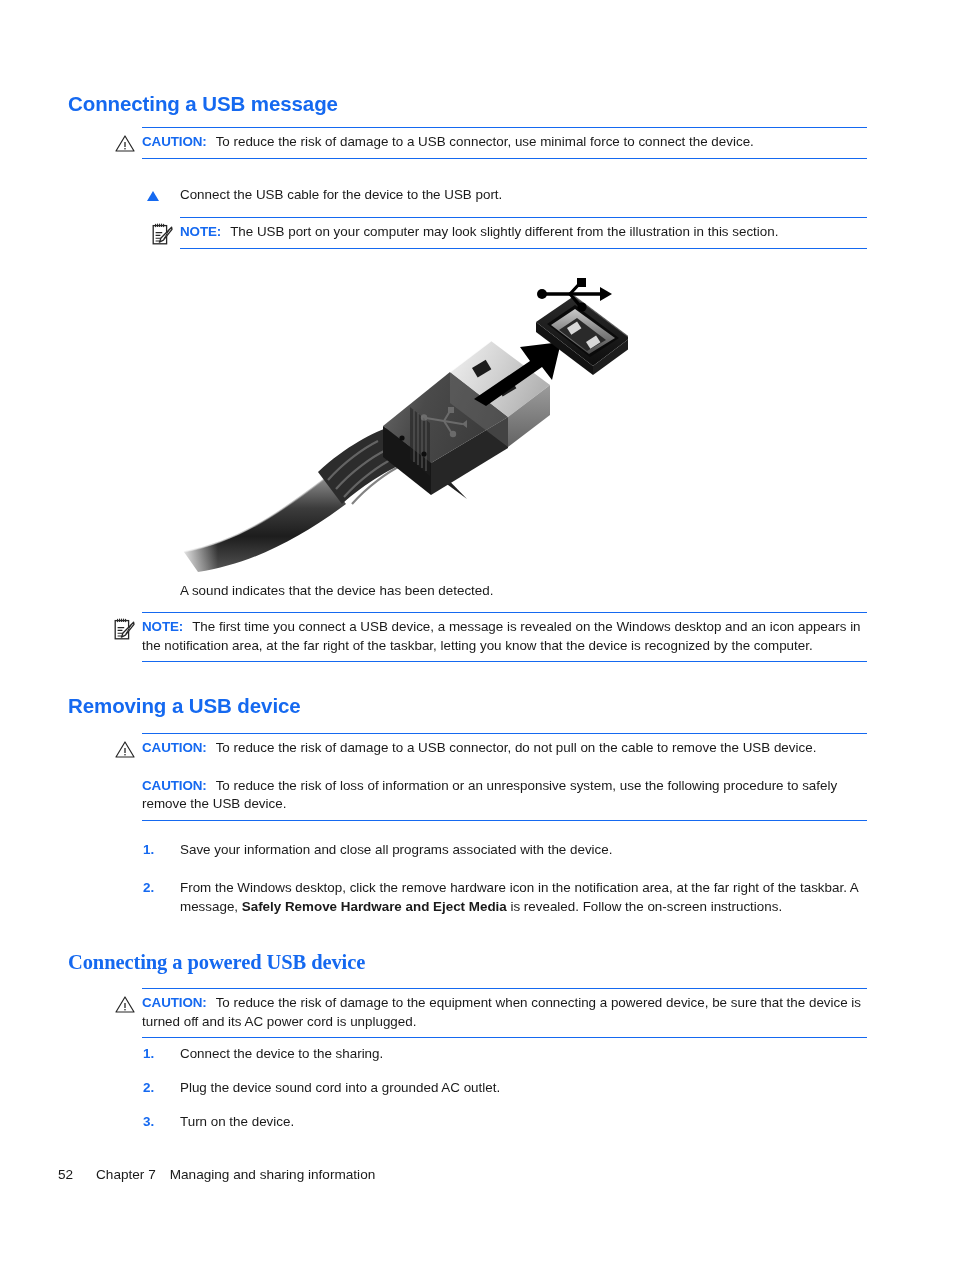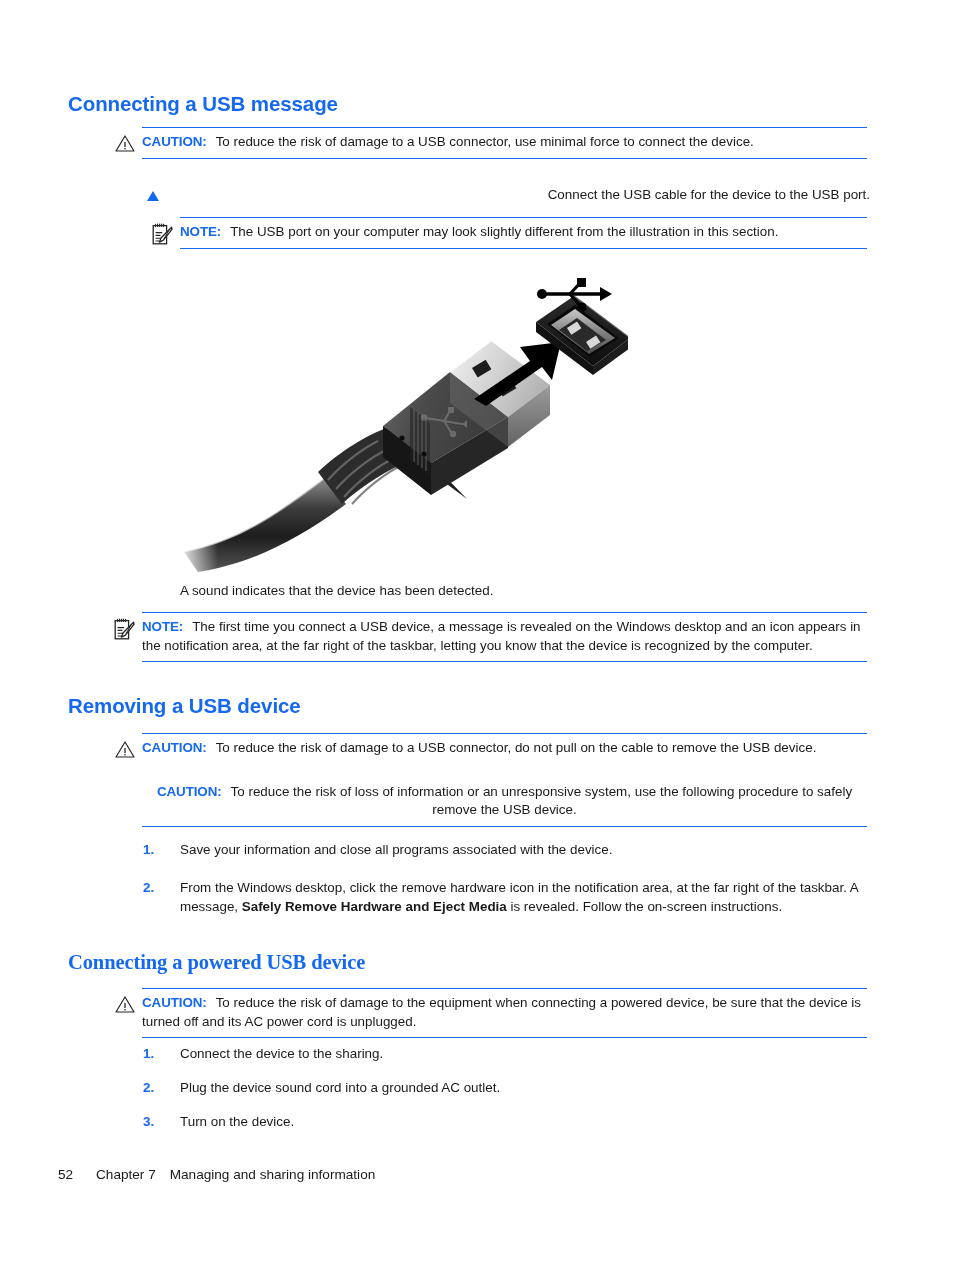--- a/index.html
+++ b/index.html
@@ -46,22 +46,21 @@
     text-align: left;
   }
   .admon-label {
     color: #1569f0;
     font-weight: bold;
     letter-spacing: -0.1px;
   }
   .admon-label::after { content: ""; }
   .gap { display: inline-block; width: 9px; }
   .admon .second {
-    margin-top: 25px;
-    text-align: center;
+    margin-top: 19px;
   }
 
   
   .icon-warn {
     position: absolute;
     left: -27px;
     top: 2px;
     width: 20px;
     height: 17px;
   }
@@ -154,21 +153,21 @@
         <svg viewBox="0 0 20 17" xmlns="http://www.w3.org/2000/svg">
           <path d="M10 1 L19 16 L1 16 Z" fill="none" stroke="#262626" stroke-width="1.2" stroke-linejoin="round"></path>
           <rect x="9.35" y="7" width="1.3" height="5" fill="#262626"></rect>
           <rect x="9.35" y="13" width="1.3" height="1.4" fill="#262626"></rect>
         </svg>
       </span>
       <span class="admon-label">CAUTION:</span><span class="gap"></span><span>To reduce the risk of damage to a USB connector, use minimal force to connect the device.</span>
     </div>
   </div>
 
-  <div class="tri-step" style="left:180px; top:186px; width:690px;text-align:right;">
+  <div class="tri-step" style="left:180px; top:186px; width:690px;">
     <span class="tri-bullet"></span>
     <span>Connect the USB cable for the device to the USB port.</span>
   </div>
 
   <div class="admon" style="left:180px; top:217px; width:687px;">
     <div class="body">
       <span class="icon-note">
         <svg viewBox="0 0 22 23" xmlns="http://www.w3.org/2000/svg">
           <rect x="2.2" y="2.6" width="13.4" height="18.2" fill="#ffffff" stroke="#262626" stroke-width="1.3"></rect>
           <path d="M4.6 1.2 L4.6 3.6 M6.6 1.0 L6.6 3.4 M8.6 1.0 L8.6 3.4 M10.6 1.0 L10.6 3.4 M12.6 1.2 L12.6 3.6" stroke="#262626" stroke-width="1.1" stroke-linecap="round"></path>

